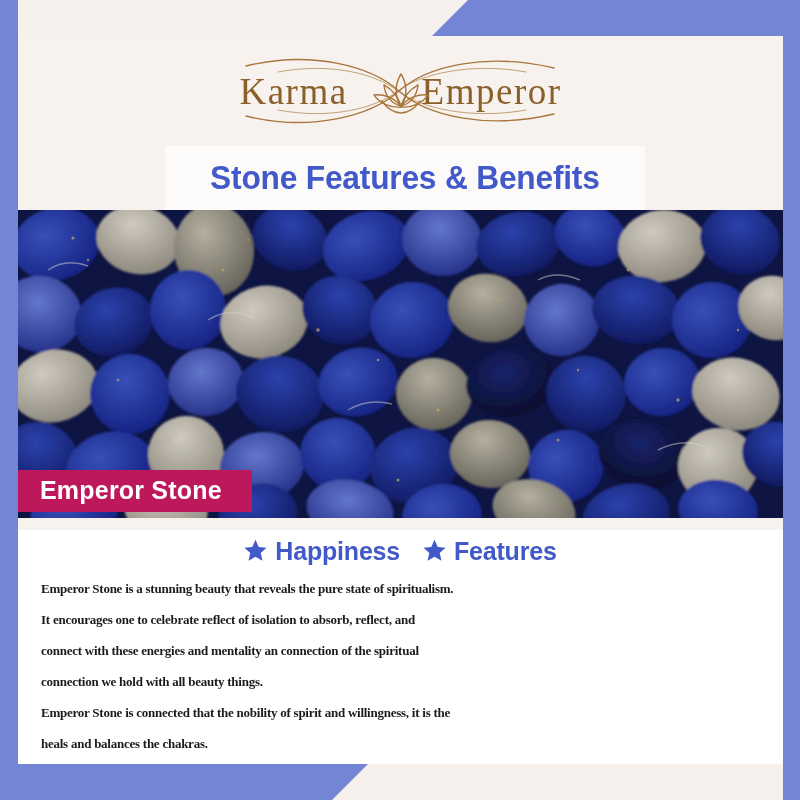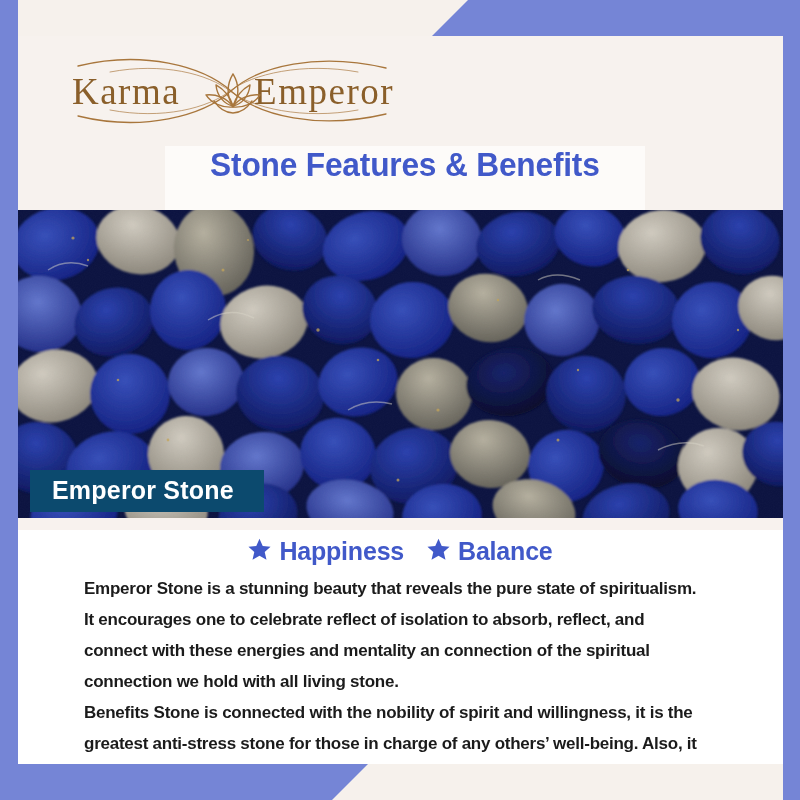--- a/index.html
+++ b/index.html
@@ -57,21 +57,21 @@
     z-index:3;
     overflow:hidden;
   }
 
   
   #brand-header{
     height:110px;
     background:#f7f2ee;
     display:flex;
     align-items:center;
-    justify-content:flex-start;
+    justify-content:center;
     position:relative;
   }
   #brand-lockup{
     position:relative;
     width:430px; height:78px;
     display:flex;
     align-items:center;
     justify-content:center;
   }
   #brand-flourish{
@@ -101,21 +101,21 @@
   #title-banner-wrap{
     position:relative;
     height:64px;
   }
   #title-banner{
     position:absolute;
     left:147px; top:0;
     width:480px; height:64px;
     background:#fdfbf9;
     display:flex;
-    align-items:flex-start;
+    align-items:center;
     justify-content:center;
   }
   #page-title{
     font-family:"Liberation Sans", sans-serif;
     font-weight:bold;
     font-size:33px;
     color:#4159c9;
     letter-spacing:-0.2px;
     white-space:nowrap;
     transform:scaleX(0.96);
@@ -129,24 +129,24 @@
     overflow:hidden;
     background:#121a3a;
   }
   #stone-photo{
     position:absolute; inset:0;
   }
   #stone-photo svg{ display:block; width:100%; height:100%; }
 
   #stone-name-badge{
     position:absolute;
-    left:12px; bottom:6px;
+    left:0; bottom:6px;
     min-width:228px;
     padding:6px 30px 7px 22px;
-    background:#0c4a6e;
+    background:#be185d;
     z-index:5;
   }
   #stone-name-badge-label{
     font-family:"Liberation Sans", sans-serif;
     font-weight:bold;
     font-size:25px;
     color:#ffffff;
     letter-spacing:0.2px;
     white-space:nowrap;
   }
@@ -167,48 +167,48 @@
   #benefits-row{
     display:flex;
     align-items:center;
     justify-content:center;
     gap:0px;
     padding-top:19px;
     padding-bottom:4px;
   }
   .benefit-item{
     display:flex;
+    align-items:center;
     white-space:nowrap;
     margin:0 11px;
   }
   .benefit-star{
     display:inline-block;
     margin-right:7px;
     line-height:1;
   }
   .benefit-label{
     font-family:"Liberation Sans", sans-serif;
     font-weight:bold;
     font-size:25px;
     color:#4159c9;
     letter-spacing:-0.2px;
   }
 
   #description-block{
     padding:3px 8px 0 14px;
   }
   .description-line{
-    font-family:Liberation Sans, sans-serif;
-    font-size:17px;
+    font-family:Liberation Serif, serif;
+    font-size:13px;
     font-weight:600;
     color:#1b1b1b;
     line-height:31px;
     white-space:nowrap;
     letter-spacing:-0.25px;
-    margin-left:43px;
   }
 </style>
 </head>
 <body>
 
 <div id="frame-backdrop"></div>
 <div id="corner-band-top-right"></div>
 <div id="corner-band-bottom-left"></div>
 <div id="border-rail-left"></div>
 <div id="border-rail-right"></div>
@@ -402,29 +402,28 @@
         <span class="benefit-label">Happiness</span>
       </div>
 
 
       <div class="benefit-item">
         <span class="benefit-star">
           <svg width="25" height="25" viewBox="0 0 24 24">
               <polygon points="12,1.6 15.1,8.6 22.6,9.3 17,14.3 18.7,21.8 12,17.9 5.3,21.8 7,14.3 1.4,9.3 8.9,8.6" fill="#4159c9"></polygon>
             </svg>
         </span>
-        <span class="benefit-label">Balance</span>
+        <span class="benefit-label">Features</span>
       </div>
 
     </div>
 
     <div id="description-block">
       <div class="description-line">Emperor Stone is a stunning beauty that reveals the pure state of spiritualism.</div>
       <div class="description-line">It encourages one to celebrate reflect of isolation to absorb, reflect, and</div>
       <div class="description-line">connect with these energies and mentality an connection of the spiritual</div>
-      <div class="description-line">connection we hold with all living stone.</div>
-      <div class="description-line">Benefits Stone is connected with the nobility of spirit and willingness, it is the</div>
-      <div class="description-line">greatest anti-stress stone for those in charge of any others’ well-being. Also, it</div>
+      <div class="description-line">connection we hold with all beauty things.</div>
+      <div class="description-line">Emperor Stone is connected that the nobility of spirit and willingness, it is the</div>
       <div class="description-line">heals and balances the chakras.</div>
     </div>
   </div>
 
 </div>
 
 </body></html>

